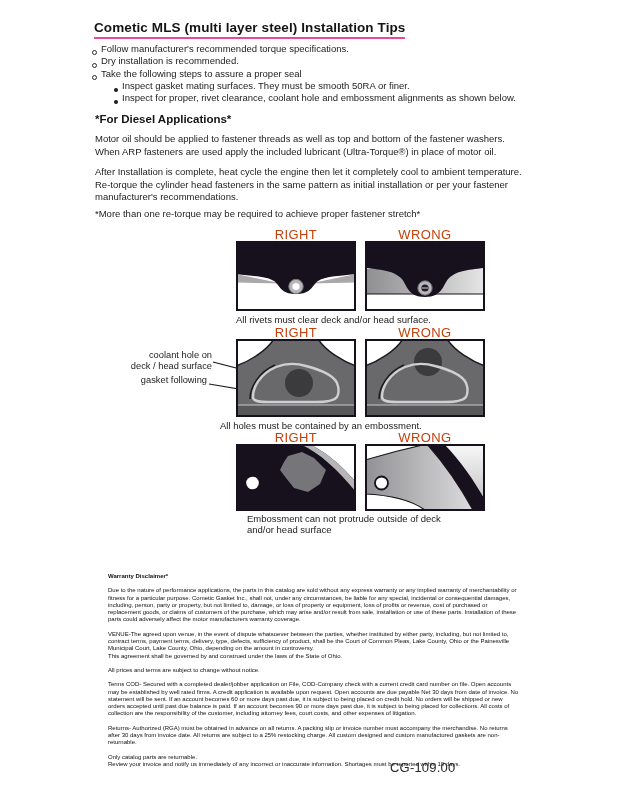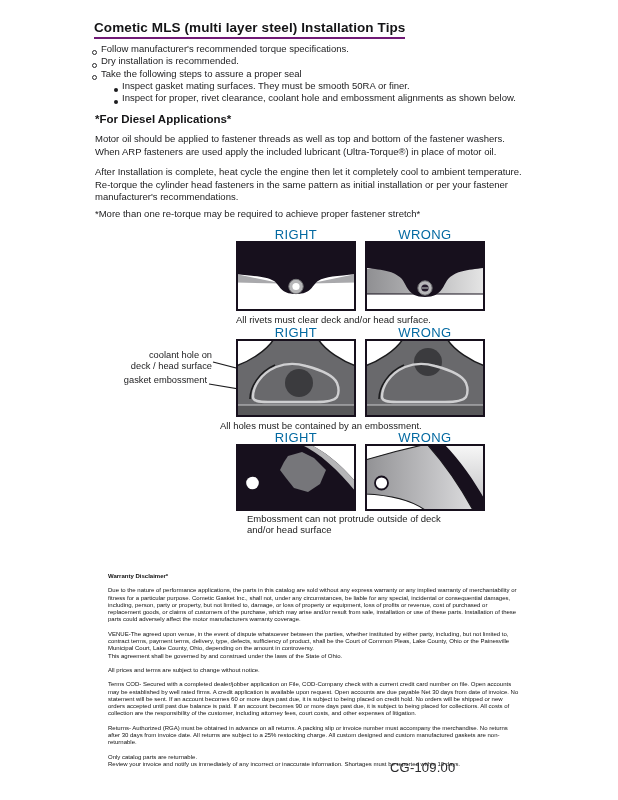--- a/index.html
+++ b/index.html
@@ -4,32 +4,32 @@
 <style>
   html,body{margin:0;padding:0;background:#e8e8e8;}
   .page{
     position:relative;width:618px;height:800px;background:#ffffff;
     font-family:"Liberation Sans","DejaVu Sans",sans-serif;color:#1a1a1c;
     overflow:hidden;margin:0 auto;
   }
   .abs{position:absolute;}
   .page-title{
     left:94px;top:20px;font-size:13.5px;font-weight:bold;color:#141416;
-    border-bottom:2px solid #701a75;padding-bottom:2px;letter-spacing:.1px;
+    border-bottom:2px solid #ec4899;padding-bottom:2px;letter-spacing:.1px;
   }
   .tips{left:92px;top:43px;font-size:9.5px;line-height:12.3px;color:#1c1c1e;}
   .tip-row{display:flex;align-items:flex-end;}
   .o-bullet{width:3px;height:3px;border:1px solid #2a2a2c;border-radius:50%;
     display:inline-block;margin:3.5px 4px 0 0;flex:0 0 auto;}
   .f-bullet{width:4px;height:4px;background:#1c1c1e;border-radius:50%;
     display:inline-block;margin:3.5px 4px 0 0;flex:0 0 auto;}
   .sub{margin-left:22px;}
   .diesel-h{left:95px;top:113px;font-size:11.5px;font-weight:bold;color:#141416;}
   .body-p{left:95px;font-size:9.5px;line-height:12.5px;width:432px;color:#1c1c1e;}
-  .fig-label{width:120px;text-align:center;font-size:13px;letter-spacing:.4px;color:#0369a1;}
+  .fig-label{width:120px;text-align:center;font-size:13px;letter-spacing:.4px;color:#c2410c;}
   .fig-caption{font-size:9.5px;color:#222;line-height:10.5px;}
   .callout{font-size:9.3px;color:#1c1c1e;text-align:right;line-height:11px;}
   .panel{display:block;}
   .disclaimer{left:108px;top:573px;width:413px;font-size:6px;line-height:7.3px;color:#111;}
   .disclaimer .hd{font-weight:bold;margin:0 0 7px 0;}
   .disclaimer p{margin:0 0 7px 0;}
   .disclaimer p.tight{margin:0;}
   .page-num{left:390px;top:760px;font-size:13px;color:#2a2a2c;letter-spacing:.2px;}
 </style>
 </head>
@@ -100,21 +100,21 @@
 
   <div class="abs fig-caption" style="left:236px;top:315px;">All rivets must clear deck and/or head surface.</div>
 
   <div class="abs fig-label" style="left:236px;top:325px;">RIGHT</div>
   <div class="abs fig-label" style="left:365px;top:325px;">WRONG</div>
 
   <div class="abs callout" style="left:100px;top:342px;width:112px;margin-top:8px;">
     <div>coolant hole on</div>
     <div>deck / head surface</div>
   </div>
-  <div class="abs callout" style="left:100px;top:375px;width:107px;">gasket embossment</div>
+  <div class="abs callout" style="left:100px;top:375px;width:107px;">gasket following</div>
 
   <svg class="abs" style="left:205px;top:355px;" width="100" height="45" viewBox="0 0 100 45">
     <line x1="8" y1="7" x2="93" y2="29" stroke="#1c1c1e" stroke-width="1.1"></line>
     <line x1="4" y1="29" x2="58" y2="38" stroke="#1c1c1e" stroke-width="1.1"></line>
   </svg>
 
   <svg class="abs panel" style="left:236px;top:339px;" width="120" height="78" viewBox="0 0 120 78">
     <rect width="120" height="78" fill="#69696c"></rect>
     <path d="M0,0 H38 C30,12 14,22 0,27 Z" fill="#ffffff"></path>
     <path d="M38,0 C30,12 14,22 0,27" fill="none" stroke="#1a1a1c" stroke-width="1.4"></path>

